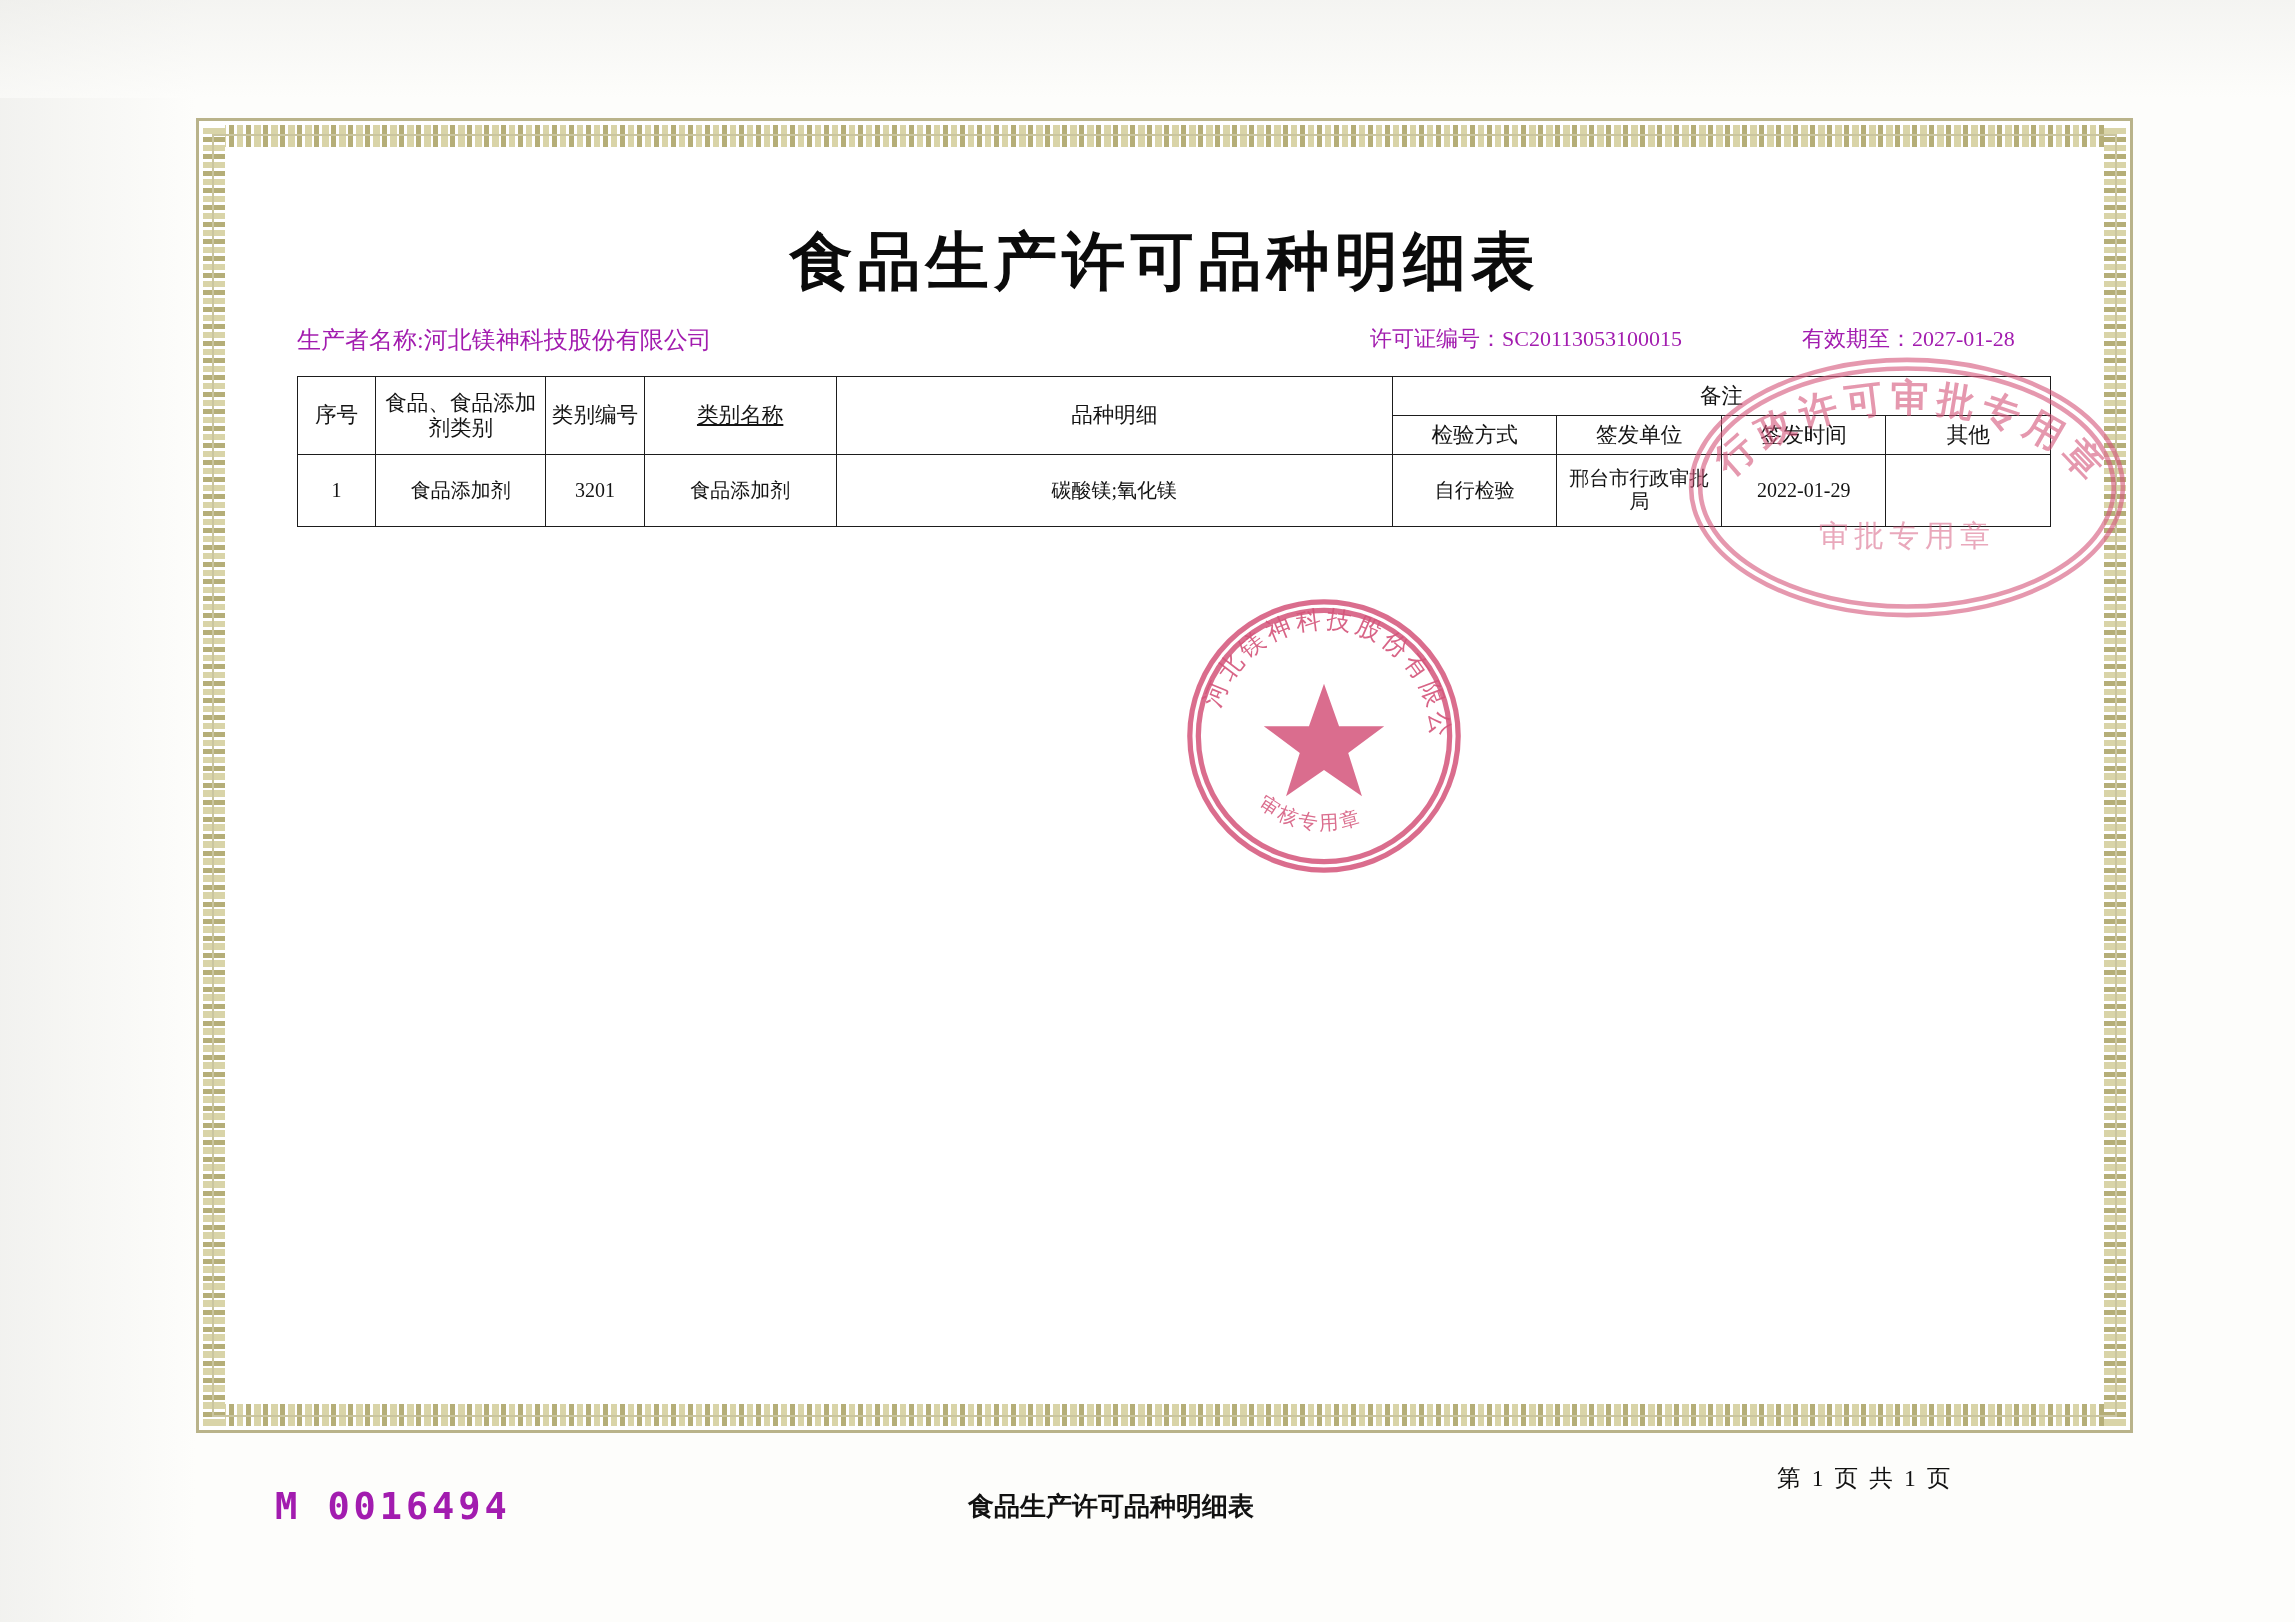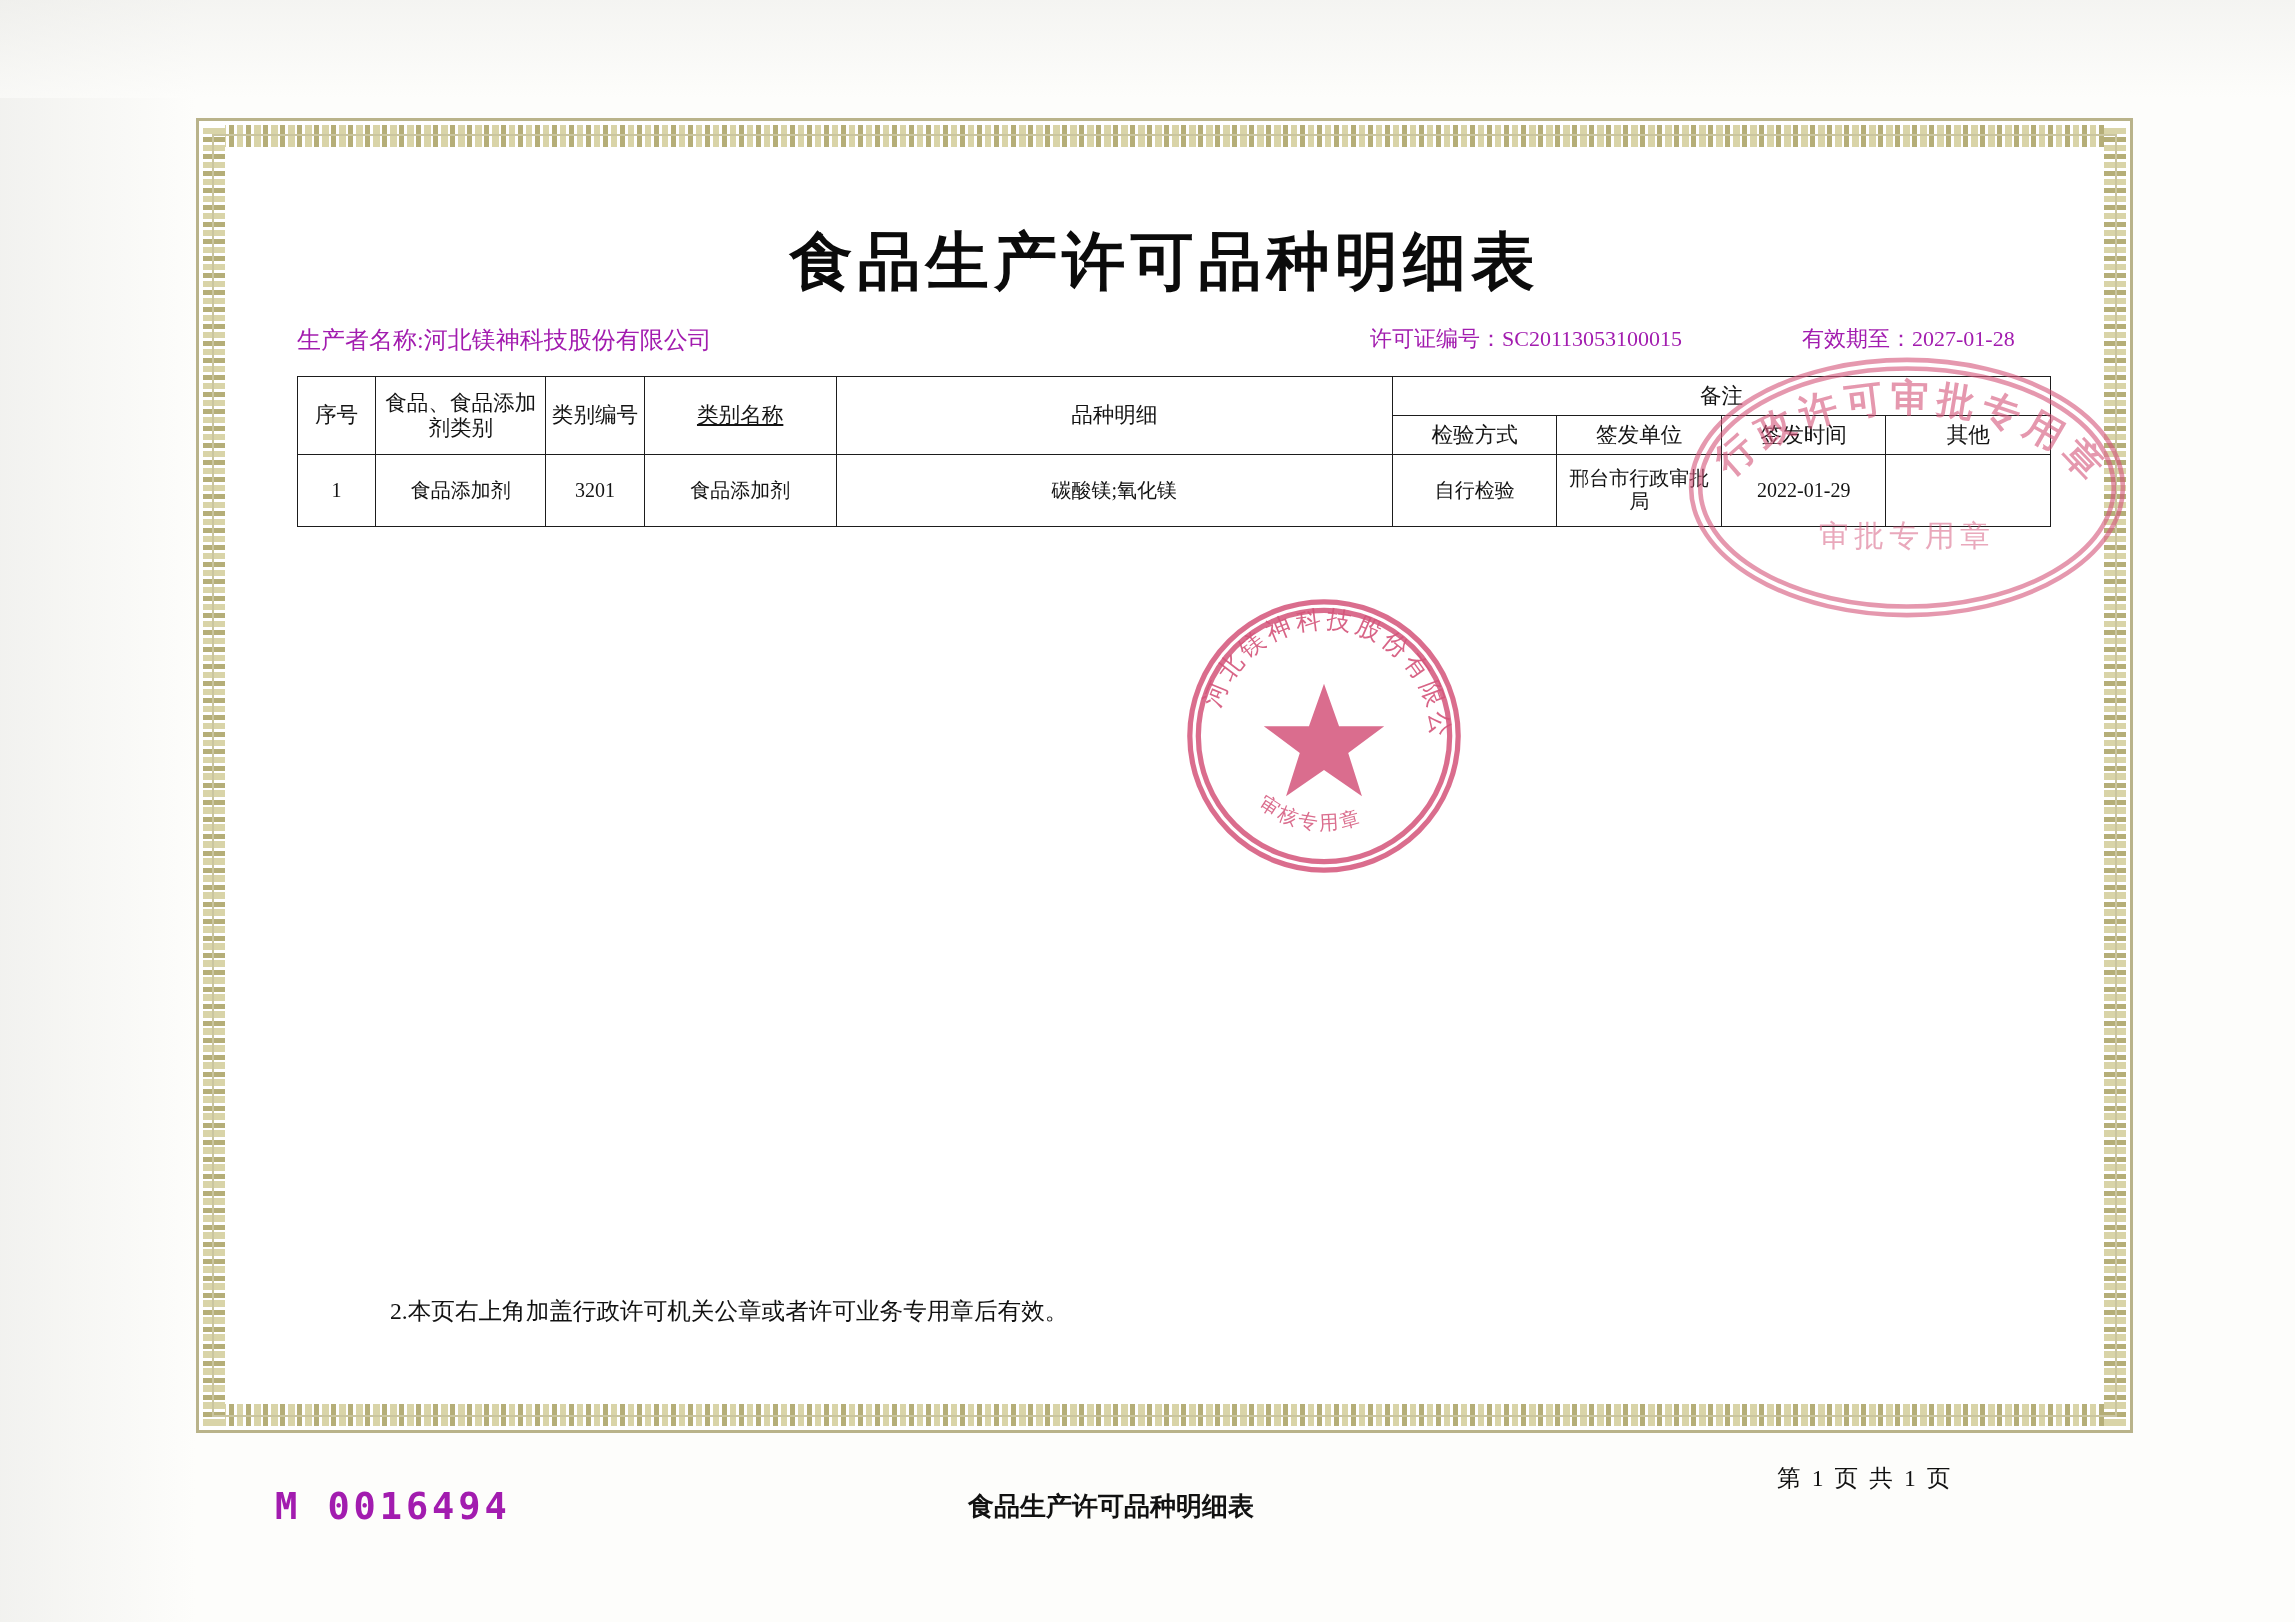--- a/index.html
+++ b/index.html
@@ -291,23 +291,20 @@
             <td>碳酸镁;氧化镁</td>
             <td>自行检验</td>
             <td class="two-line">邢台市行政审批局</td>
             <td>2022-01-29</td>
             <td></td>
           </tr>
         </tbody>
       </table>
 
       <div class="notes">
-        <div class="note-line note-indent">
-          <span>2.本页右上角加盖行政许可机关公章或者许可业务专用章后有效。</span>
-        </div>
       </div>
 
       <div class="stamp stamp-round">
         <svg viewBox="0 0 440 440" width="288" height="288">
           <g fill="none" stroke="#d4547a" stroke-width="8" opacity="0.85">
             <circle cx="220" cy="220" r="205"></circle>
             <circle cx="220" cy="220" r="192"></circle>
           </g>
           <path d="M220 140 L243 205 L312 205 L257 246 L278 312 L220 272 L162 312 L183 246 L128 205 L197 205 Z" fill="#d4547a" opacity="0.85"></path>
           <path id="arcTop" d="M 55 220 A 165 165 0 0 1 385 220" fill="none"></path>

